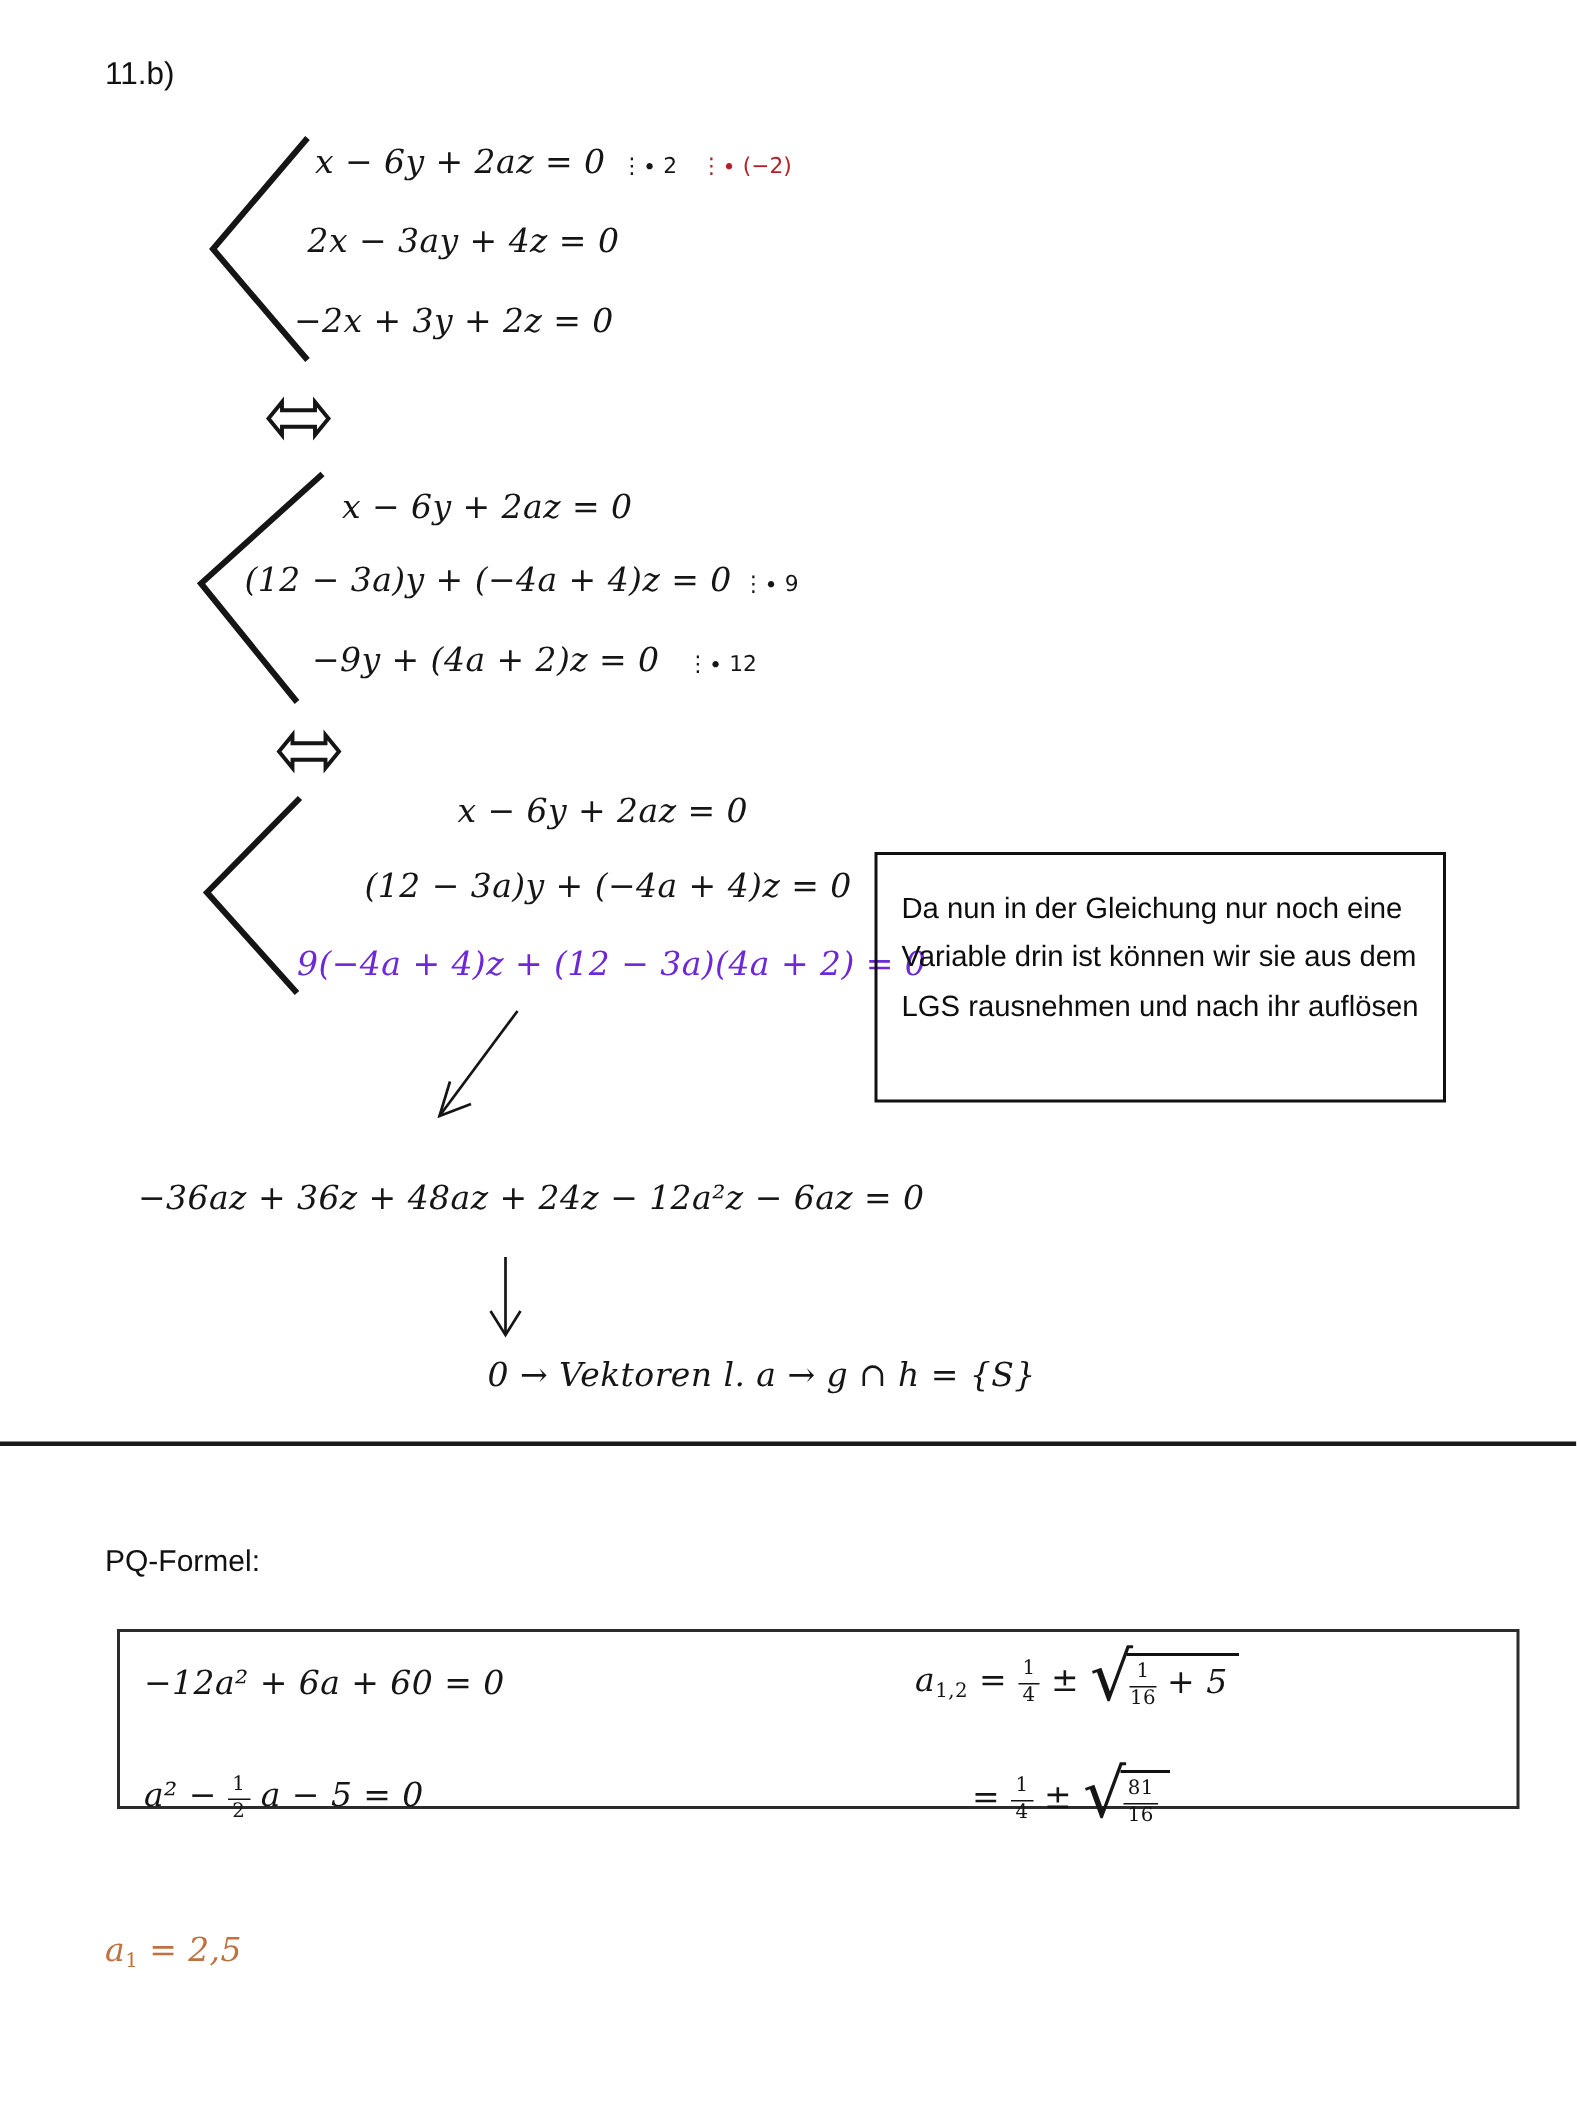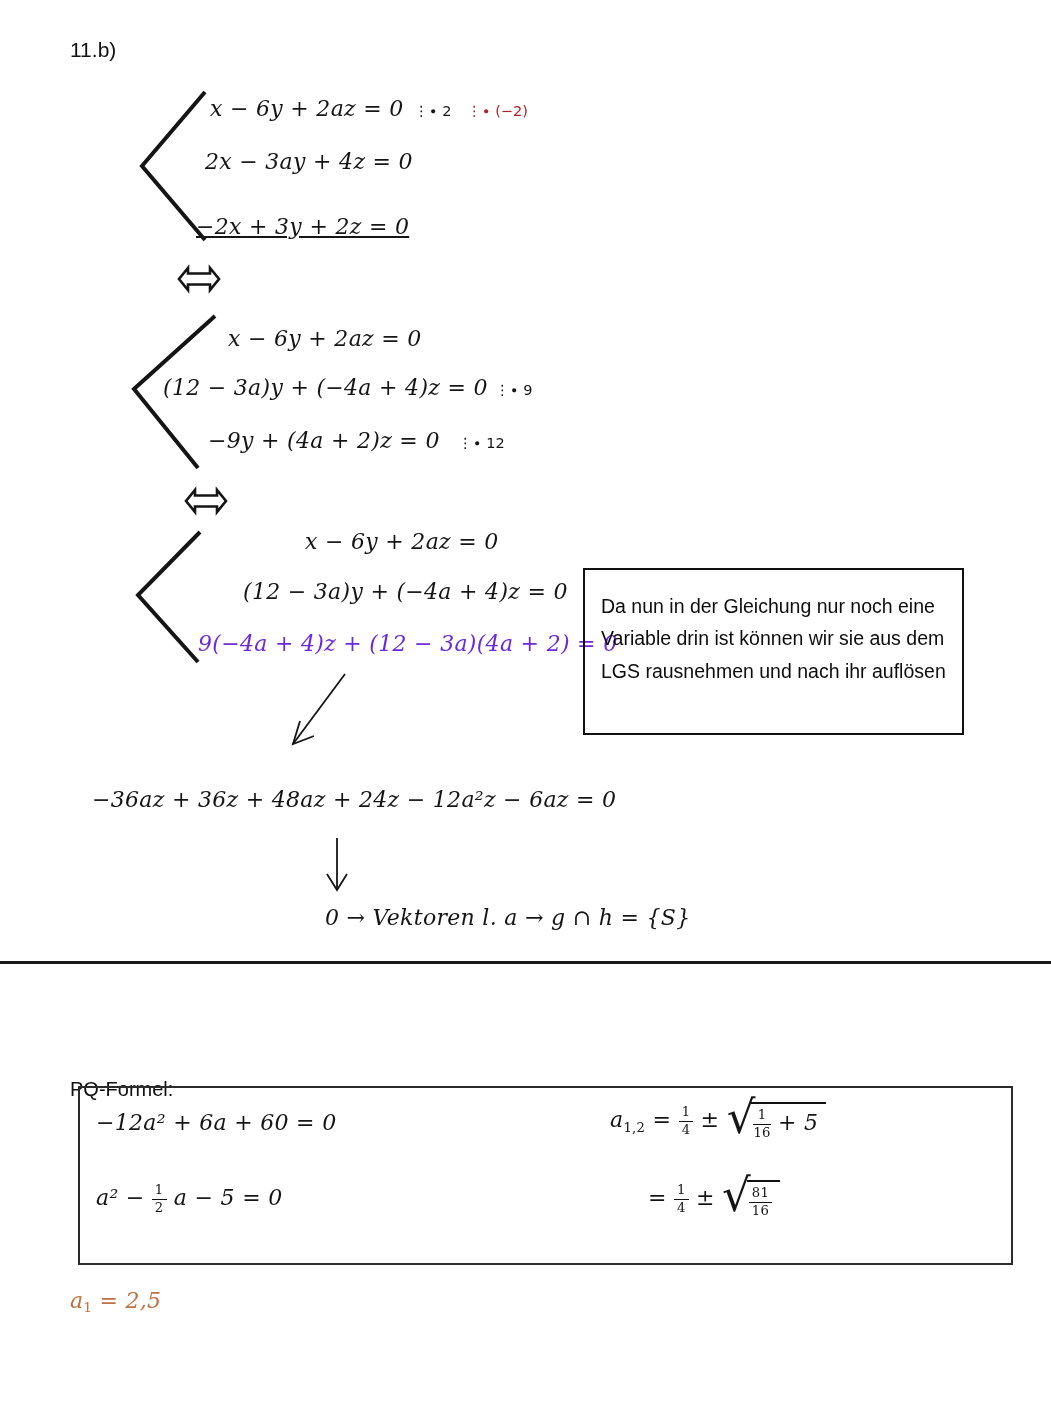--- a/index.html
+++ b/index.html
@@ -19,21 +19,21 @@
   .ann.red { color:#b42025; }
   .label-sans { position:absolute; font-family:"Liberation Sans", sans-serif; color:#111; }
   .brace, .equiv, .arrow { position:absolute; }
   .note-box {
     position:absolute; left:583px; top:568px; width:381px; height:167px;
     border:2px solid #111; box-sizing:border-box; padding:20px 16px 0 16px;
     font-size:19.5px; line-height:1.66; color:#0d0d0d;
   }
   .divider { position:absolute; left:0; top:961px; width:1051px; height:3px; background:#1a1a1a; }
   .pq-box {
-    position:absolute; left:78px; top:1086px; width:935px; height:179px;
+    position:absolute; left:78px; top:1086px; width:935px; height:120px;
     border:2px solid #2b2b2b; box-sizing:border-box;
   }
   .frac {
     display:inline-block; text-align:center; font-size:0.6em; line-height:1.12;
     vertical-align:-0.52em; font-style:normal;
   }
   .frac .fn { display:block; border-bottom:1.4px solid #111; padding:0 3px 1px; }
   .frac .fd { display:block; padding-top:1px; }
   .sqrt { display:inline-flex; align-items:flex-start; vertical-align:middle; }
   .sqrt .sign {
@@ -59,21 +59,21 @@
 
   <div class="label-sans" style="left:70px; top:38px; font-size:21px;">11.b)</div>
 
   <svg class="brace" style="left:138px; top:90px;" width="70" height="152" viewBox="0 0 70 152">
     <polyline points="67,2 4,76 67,150" fill="none" stroke="#151515" stroke-width="4"></polyline>
   </svg>
   <div class="eq" style="left:210px; top:96px;">x − 6y + 2az = 0</div>
   <div class="ann" style="left:414px; top:103px;">⋮∙ 2</div>
   <div class="ann red" style="left:467px; top:103px;">⋮∙ (−2)</div>
   <div class="eq" style="left:205px; top:149px;text-align:right;">2x − 3ay + 4z = 0</div>
-  <div class="eq" style="left:196px; top:214px;text-decoration:underline;">−2x + 3y + 2z = 0</div>
+  <div class="eq" style="left:196px; top:202px;">−2x + 3y + 2z = 0</div>
 
   <svg class="equiv" style="left:176px; top:260px;" width="46" height="38" viewBox="0 0 46 38">
     <path d="M12 8 L12 13.5 L34 13.5 L34 8 L43 19 L34 30 L34 24.5 L12 24.5 L12 30 L3 19 Z" fill="#ffffff" stroke="#151515" stroke-width="2.6" stroke-linejoin="miter"></path>
   </svg>
 
   <svg class="brace" style="left:130px; top:313px;" width="88" height="158" viewBox="0 0 88 158">
     <polyline points="85,3 4,76 68,155" fill="none" stroke="#151515" stroke-width="4"></polyline>
   </svg>
   <div class="eq" style="left:228px; top:326px;">x − 6y + 2az = 0</div>
   <div class="eq" style="left:163px; top:375px;">(12 − 3a)y + (−4a + 4)z = 0</div>
@@ -105,21 +105,21 @@
 
   <svg class="arrow" style="left:323px; top:836px;" width="30" height="62" viewBox="0 0 30 62">
     <line x1="14" y1="2" x2="14" y2="54" stroke="#151515" stroke-width="1.8"></line>
     <polyline points="4,38 14,54 24,38" fill="none" stroke="#151515" stroke-width="1.8"></polyline>
   </svg>
 
   <div class="eq" style="left:325px; top:905px;">0 → Vektoren l. a → g ∩ h = {S}</div>
 
   <div class="divider"></div>
 
-  <div class="label-sans" style="left:70px; top:1030px; font-size:20px;margin-top:48px;">PQ-Formel:</div>
+  <div class="label-sans" style="left:70px; top:1030px; font-size:20px;">PQ-Formel:</div>
 
   <div class="pq-box">
     <div class="eq" style="left:16px; top:22px;">−12a² + 6a + 60 = 0</div>
 
     <div class="eq" style="left:16px; top:95px;">
       <span>a² − </span><span class="frac"><span class="fn">1</span><span class="fd">2</span></span><span> a − 5 = 0</span>
     </div>
 
     <div class="eq" style="left:530px; top:14px;">
       <span>a</span><span class="sb">1,2</span><span> = </span><span class="frac"><span class="fn">1</span><span class="fd">4</span></span><span> ± </span><span class="sqrt">

